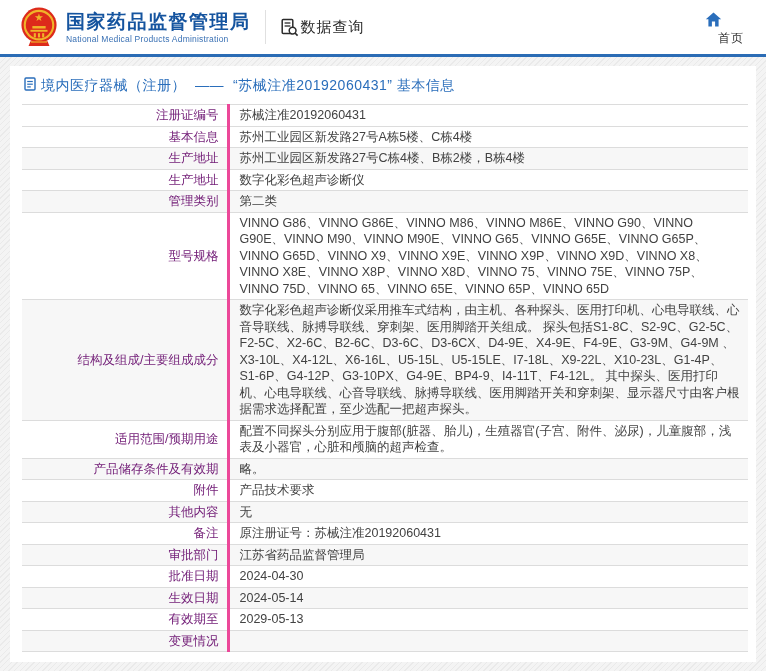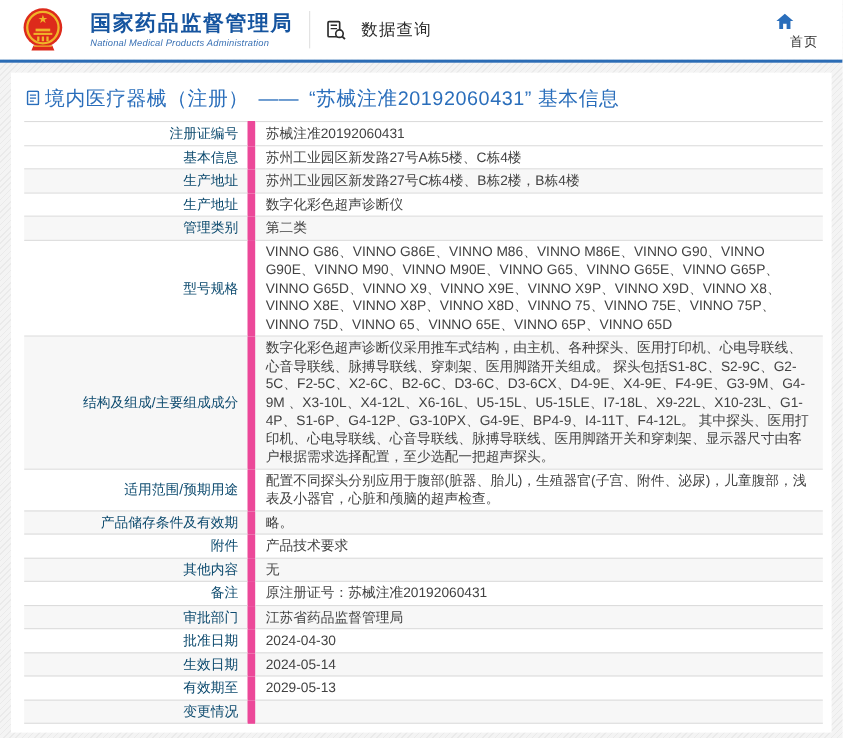--- a/index.html
+++ b/index.html
@@ -8,46 +8,46 @@
     width:766px; height:671px; overflow:hidden;
     font-family:"Liberation Sans","DejaVu Sans",sans-serif;
     background:repeating-linear-gradient(135deg,#eaeaea 0 1px,#f4f4f4 1px 4px);
   }
   
   .header {
     height:54px; background:#fff; display:flex; align-items:center;
     padding:0 22px 0 20px; position:relative;
   }
   .brand { display:flex; align-items:center; }
-  .brand-text { margin-left:24px; }
+  .brand-text { margin-left:8px; }
   .site-name { color:#15549f; font-size:19px; font-weight:bold; letter-spacing:1.5px; line-height:22px; }
-  .site-name-en { color:#3a71b4; font-size:8.5px; letter-spacing:0.2px; margin-top:1px;font-style:italic; }
+  .site-name-en { color:#3a71b4; font-size:8.5px; letter-spacing:0.2px; margin-top:1px; }
   .header-divider { width:1px; height:34px; background:#e0e0e0; margin:0 14px 0 14px; }
-  .section-tab { display:flex; align-items:flex-start; gap:14px; cursor:pointer; }
+  .section-tab { display:flex; align-items:flex-start; gap:2px; cursor:pointer; }
   .section-label { color:#2b2b2b; font-size:15px; letter-spacing:1px; }
   .header-nav { margin-left:auto; display:flex; align-items:flex-start; gap:34px; padding-top:4px; }
   .nav-item { display:flex; flex-direction:column; align-items:center; gap:3px; cursor:pointer; }
   .nav-label { font-size:12px; color:#333; letter-spacing:1px; white-space:nowrap;margin-left:35px; }
   .blue-bar { height:3px; background:#2b6cb5; }
   
   .page { padding:9px 10px 0; }
   .card { background:#fff; min-height:596px; padding:0 8px 8px 12px; }
   .breadcrumb {
-    display:flex; align-items:center; gap:5px;
-    padding:11px 0 9px 2px; color:#2a6ebb; font-size:18px; letter-spacing:0.5px;
+    display:flex; align-items:flex-start; gap:5px;
+    padding:11px 0 9px 2px; color:#2a6ebb; font-size:14px; letter-spacing:0.5px;
   }
   .breadcrumb .dash { margin:0 4px; }
   
   .info-table { width:100%; border-collapse:collapse; font-size:12.5px; color:#424242; }
   .info-table tr { border-top:1px solid #dcdcdc; }
   .info-table tr:last-child { border-bottom:1px solid #dcdcdc; }
   .info-table tr.alt { background:#f7f7f7; }
   .cell-label {
     width:206px; text-align:right; vertical-align:middle;
-    padding:2px 8px; color:#0c4a6e; border-right:7px solid #ec4899;
+    padding:2px 8px; color:#701a75; border-right:3px solid #ec4899;
     line-height:16.5px; white-space:nowrap;
   }
   .cell-value { padding:2px 8px 2px 10px; line-height:16.5px; vertical-align:middle; word-break:break-word; }
   svg { display:block; }
 </style>
 </head>
 <body>
 
 <div class="header">
   <div class="brand">

